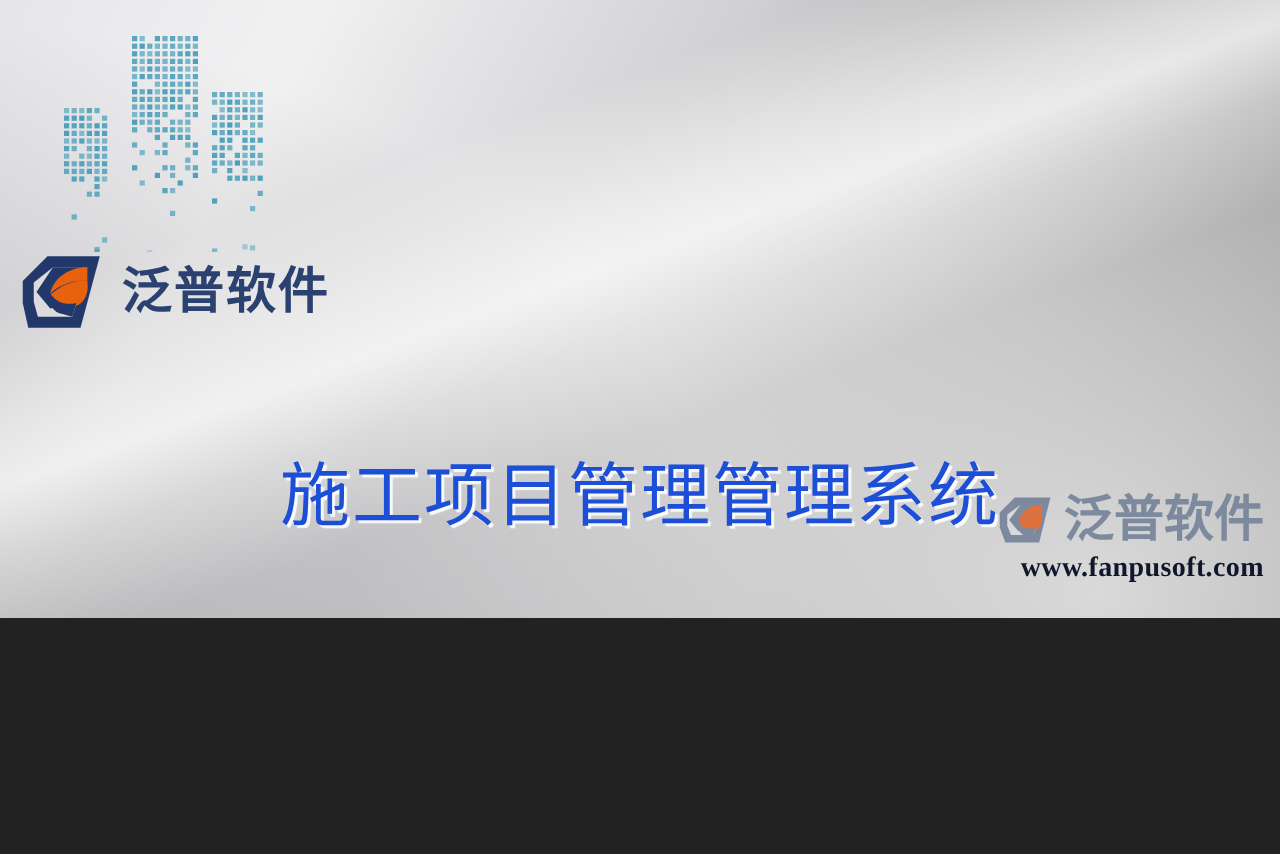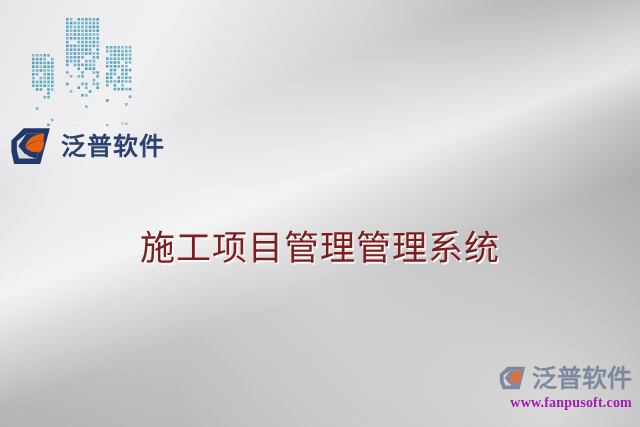--- a/index.html
+++ b/index.html
@@ -5,21 +5,21 @@
 <style>
   html, body {
     margin: 0;
     padding: 0;
     background: #222;
   }
 
   #stage {
     position: relative;
     width: 640px;
-    height: 427px;
+    height: 309px;
     overflow: hidden;
     font-family: "Liberation Sans", "DejaVu Sans", sans-serif;
     
     background-color: #c9c9cb;
   }
 
   
   .bg-layer {
     position: absolute;
     inset: 0;
@@ -116,21 +116,21 @@
   
   #headline {
     position: absolute;
     left: 0;
     right: 0;
     top: 180px;
     text-align: center;
     font-family: "Liberation Serif", "DejaVu Serif", serif;
     font-size: 35px;
     line-height: 1.30;
-    color: #7f1d1d;
+    color: #1d4ed8;
     letter-spacing: 1px;
     text-shadow: 1.5px 1.5px 0.5px rgba(255,255,255,0.88);
     white-space: pre-line;
     padding: 0 20px;
   }
   #headline .hl-line { display: block; }
 
   
   #watermark {
     position: absolute;
@@ -147,21 +147,21 @@
     font-weight: 700;
     color: #7d8a9e;
     letter-spacing: 0px;
     line-height: 1;
     white-space: nowrap;
   }
   .wm-url {
     font-family: "Liberation Serif", "DejaVu Serif", serif;
     font-size: 14px;
     font-weight: 700;
-    color: #a21caf;
+    color: #0f172a;
     letter-spacing: 0.2px;
     margin-top: 2px;
     white-space: nowrap;
   }
 </style>
 </head>
 <body>
 
 <div id="stage">
 

